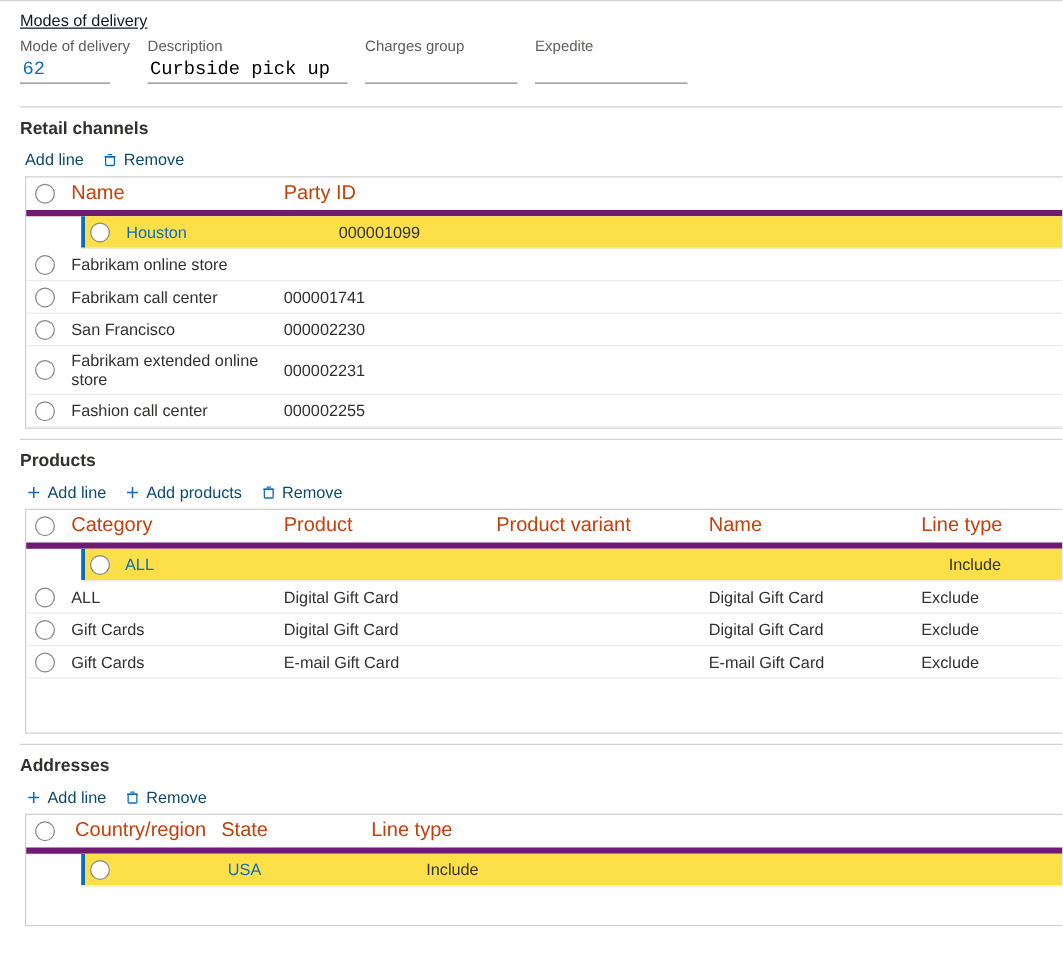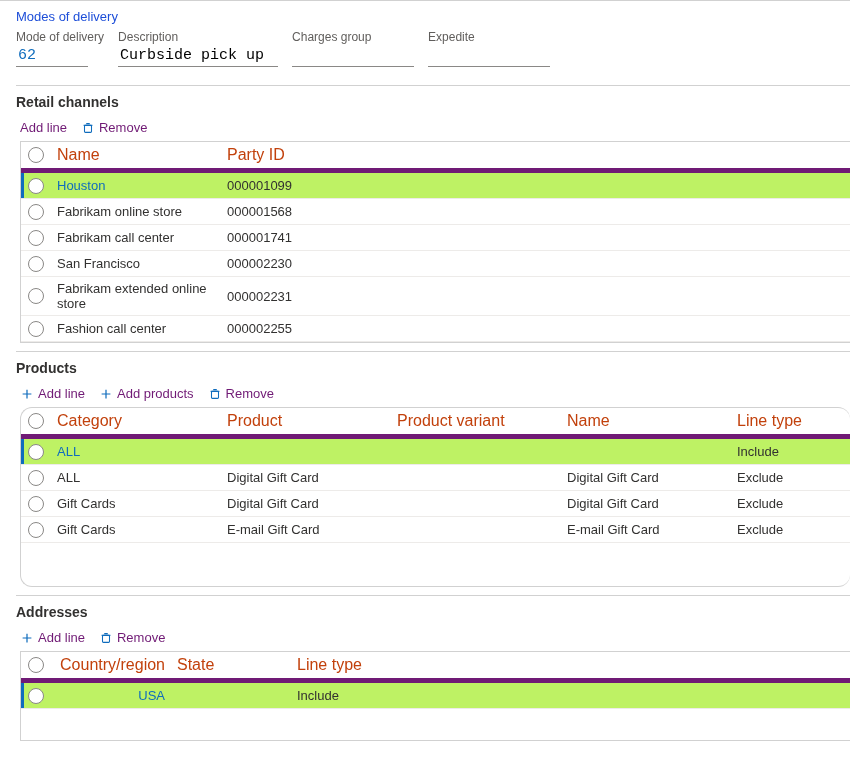--- a/index.html
+++ b/index.html
@@ -10,22 +10,23 @@
     color: #323130;
     background: #ffffff;
     width: 850px;
   }
   .page {
     border-top: 1px solid #d1d1d1;
     padding: 6px 0 0 8px;
   }
   .page-title {
     font-size: 13px;
-    color: #1d4ed8;
+    color: #0f172a;
     padding: 2px 0 6px 8px;
+    text-decoration: underline;
   }
   .header-fields {
     display: flex;
     gap: 14px;
     padding: 0 0 10px 8px;
   }
   .field { display: flex; flex-direction: column; }
   .field-label {
     font-size: 12px;
     color: #605e5c;
@@ -59,21 +60,21 @@
 
   .toolbar {
     display: flex;
     gap: 14px;
     padding: 0 0 6px 4px;
   }
   .tb-btn {
     display: inline-flex;
     align-items: center;
     gap: 4px;
-    color: #701a75;
+    color: #0c4a6e;
     font-size: 13px;
     cursor: pointer;
   }
   .tb-btn svg { width: 14px; height: 14px; }
 
   .grid {
     border: 1px solid #d1d1d1;
     border-right: none;
     margin-left: 4px;
     margin-right: 0;
@@ -96,39 +97,40 @@
     align-items: center;
     justify-content: center;
   }
   .sel-circle {
     width: 16px; height: 16px;
     border-radius: 50%;
     border: 1px solid #8a8886;
     background: #fff;
   }
   .grid-row.selected {
-    background: #bef264;
+    background: #fde047;
     position: relative;
+    margin-left: 44px;
   }
   .grid-row.selected::before {
     content: "";
     position: absolute;
     left: 0; top: 0; bottom: 0;
     width: 3px;
     background: #0f6cbd;
   }
   .grid-row.selected .cell.link { color: #0f6cbd; }
   .cell { padding: 4px 6px; }
   .cell.link { color: #0f6cbd; }
 
   
   .rc-name { width: 170px; }
   .rc-party { width: 140px; }
   .grid.rc { min-height: 160px; }
-  .grid.pr { min-height: 180px; border-radius: 12px; }
+  .grid.pr { min-height: 180px; }
   .grid.ad { min-height: 90px; }
 
   
   .pr-cat { width: 170px; }
   .pr-prod { width: 170px; }
   .pr-variant { width: 170px; }
   .pr-name { width: 170px; }
   .pr-line { width: 100px; }
 
   
@@ -187,21 +189,20 @@
               <span class="sel-circle"></span>
             </div>
             <div class="cell rc-name link">Houston</div>
             <div class="cell rc-party">000001099</div>
           </div>
           <div class="grid-row">
             <div class="sel-cell">
               <span class="sel-circle"></span>
             </div>
             <div class="cell rc-name">Fabrikam online store</div>
-            <div class="cell rc-party">000001568</div>
           </div>
           <div class="grid-row">
             <div class="sel-cell">
               <span class="sel-circle"></span>
             </div>
             <div class="cell rc-name">Fabrikam call center</div>
             <div class="cell rc-party">000001741</div>
           </div>
           <div class="grid-row">
             <div class="sel-cell">

